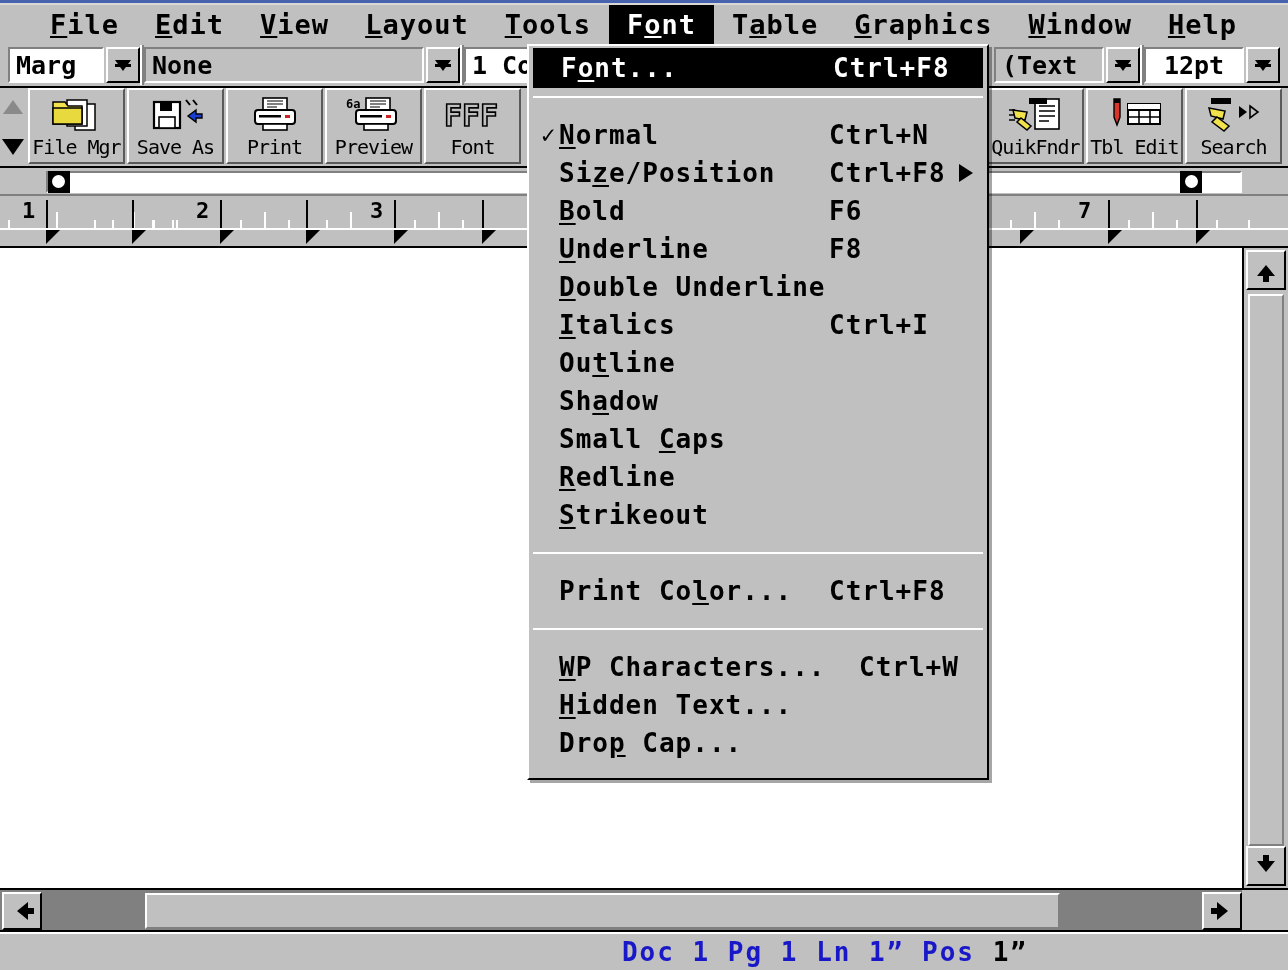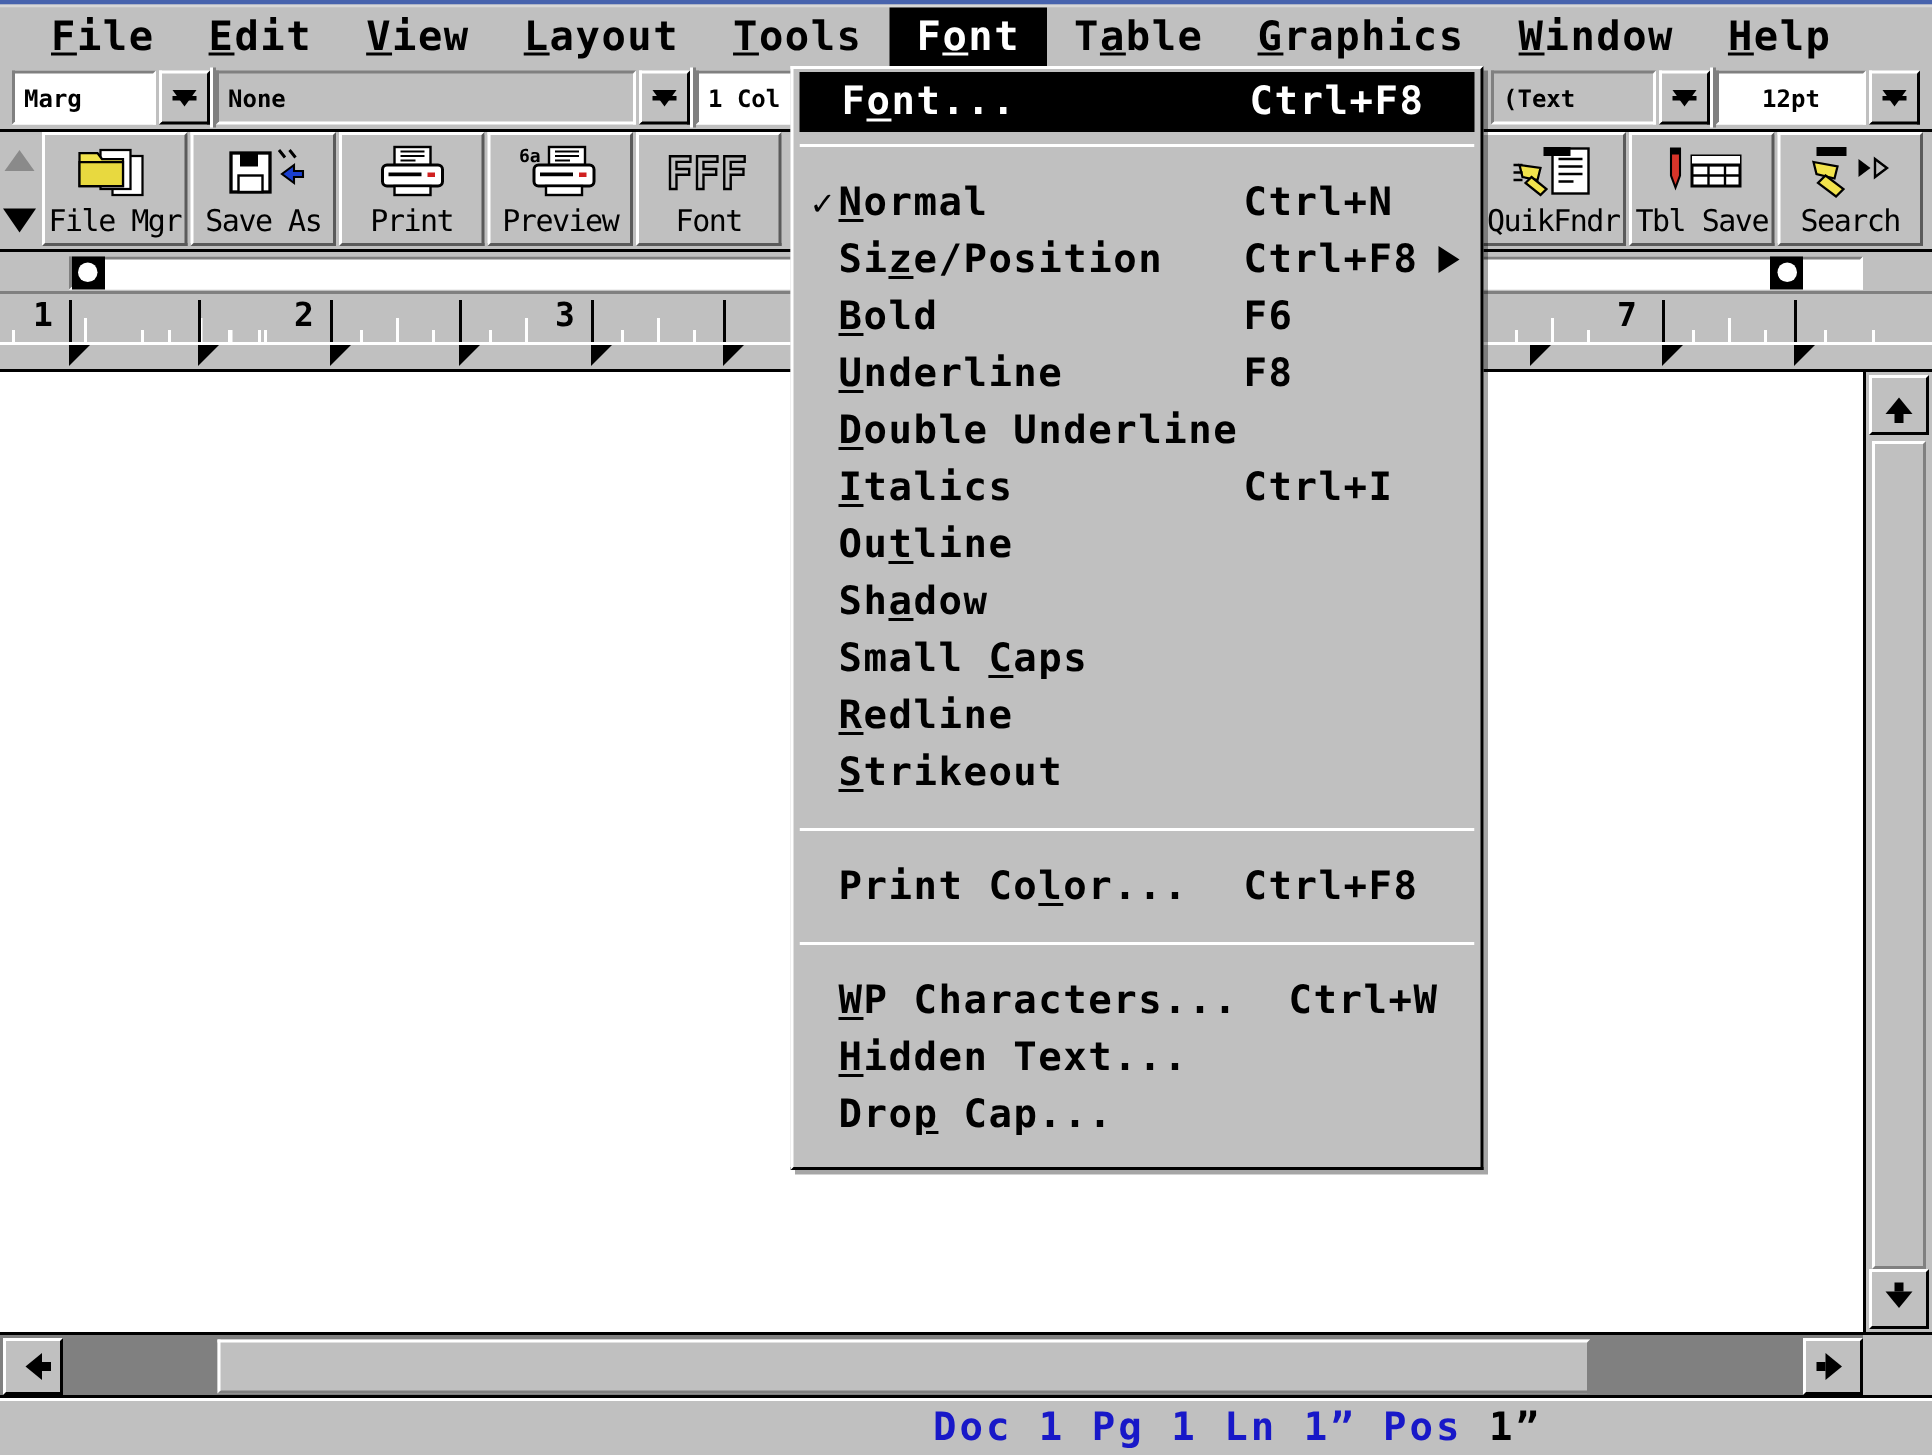--- a/index.html
+++ b/index.html
@@ -27,21 +27,21 @@
   .top-hairline2 {
     position: absolute; left: 0; top: 3px; width: 1288px; height: 2px;
     background: #d8d8d8;
   }
 
   
   .menubar {
     position: absolute; left: 0; top: 5px; width: 1288px; height: 39px;
     background: #c0c0c0;
     display: flex; align-items: center;
-    padding-left: 16px;
+    padding-left: 32px;
   }
   .menu-item {
     font-size: 27px;
     line-height: 39px;
     letter-spacing: 1px;
     color: #000;
     padding: 0 18px;
     white-space: pre;
     font-weight: bold;
     font-family: "DejaVu Sans Mono","Liberation Mono",monospace;
@@ -59,21 +59,21 @@
   .pb-group { display: flex; align-items: center; height: 40px; }
   .pb-sep { width: 3px; height: 40px; background: #c0c0c0;
             border-left: 2px solid #fff; border-right: 2px solid #808080; }
   .pb-field {
     height: 36px;
     background: #fff;
     border: 2px solid;
     border-color: #808080 #fff #fff #808080;
     display: flex; align-items: center;
     padding: 0 6px;
-    font-size: 16px; font-weight: bold; white-space: pre; color:#000;
+    font-size: 25px; font-weight: bold; white-space: pre; color:#000;
     overflow: hidden;
   }
   .pb-field.flat { background: #c0c0c0; }
   .pb-arrow {
     width: 34px; height: 36px;
     background: #c0c0c0;
     border: 2px solid;
     border-color: #fff #000 #000 #fff;
     display: flex; align-items: center; justify-content: center;
     margin-left: 2px;
@@ -434,21 +434,21 @@
       <div class="bb-icon">
         <svg width="58" height="38" viewBox="0 0 58 38">
           <path d="M8 3 h6 v18 l-3 8 l-3 -8 Z" fill="#d8352a" stroke="#000" stroke-width="1.4"></path>
           <rect x="8" y="3" width="6" height="4" fill="#000"></rect>
           <rect x="22" y="8" width="32" height="20" fill="#fff" stroke="#000" stroke-width="2"></rect>
           <path d="M22 14 h32 M22 21 h32 M33 8 v20 M44 8 v20" stroke="#000" stroke-width="1.6"></path>
           <rect x="22" y="8" width="32" height="6" fill="#fff"></rect>
           <path d="M22 14 h32" stroke="#000" stroke-width="2"></path>
         </svg>
       </div>
-      <div class="bb-label">Tbl Save</div>
+      <div class="bb-label">Tbl Edit</div>
     </div>
 
     <div class="bb-btn" style="margin-right:6px;text-align:right;">
       <div class="bb-icon">
         <svg width="58" height="38" viewBox="0 0 58 38">
           <rect x="6" y="2" width="20" height="6" fill="#000"></rect>
           <path d="M4 12 l16 3 l-2 8 l-12 -3 Z" fill="#f2e34c" stroke="#000" stroke-width="1.5"></path>
           <path d="M12 21 l12 9 l-5 5 l-12 -9 Z" fill="#f2e34c" stroke="#000" stroke-width="1.5"></path>
           <path d="M34 10 l8 6 l-8 6 Z" fill="#000"></path>
           <path d="M45 10 l8 6 l-8 6 Z" fill="none" stroke="#000" stroke-width="1.6"></path>

